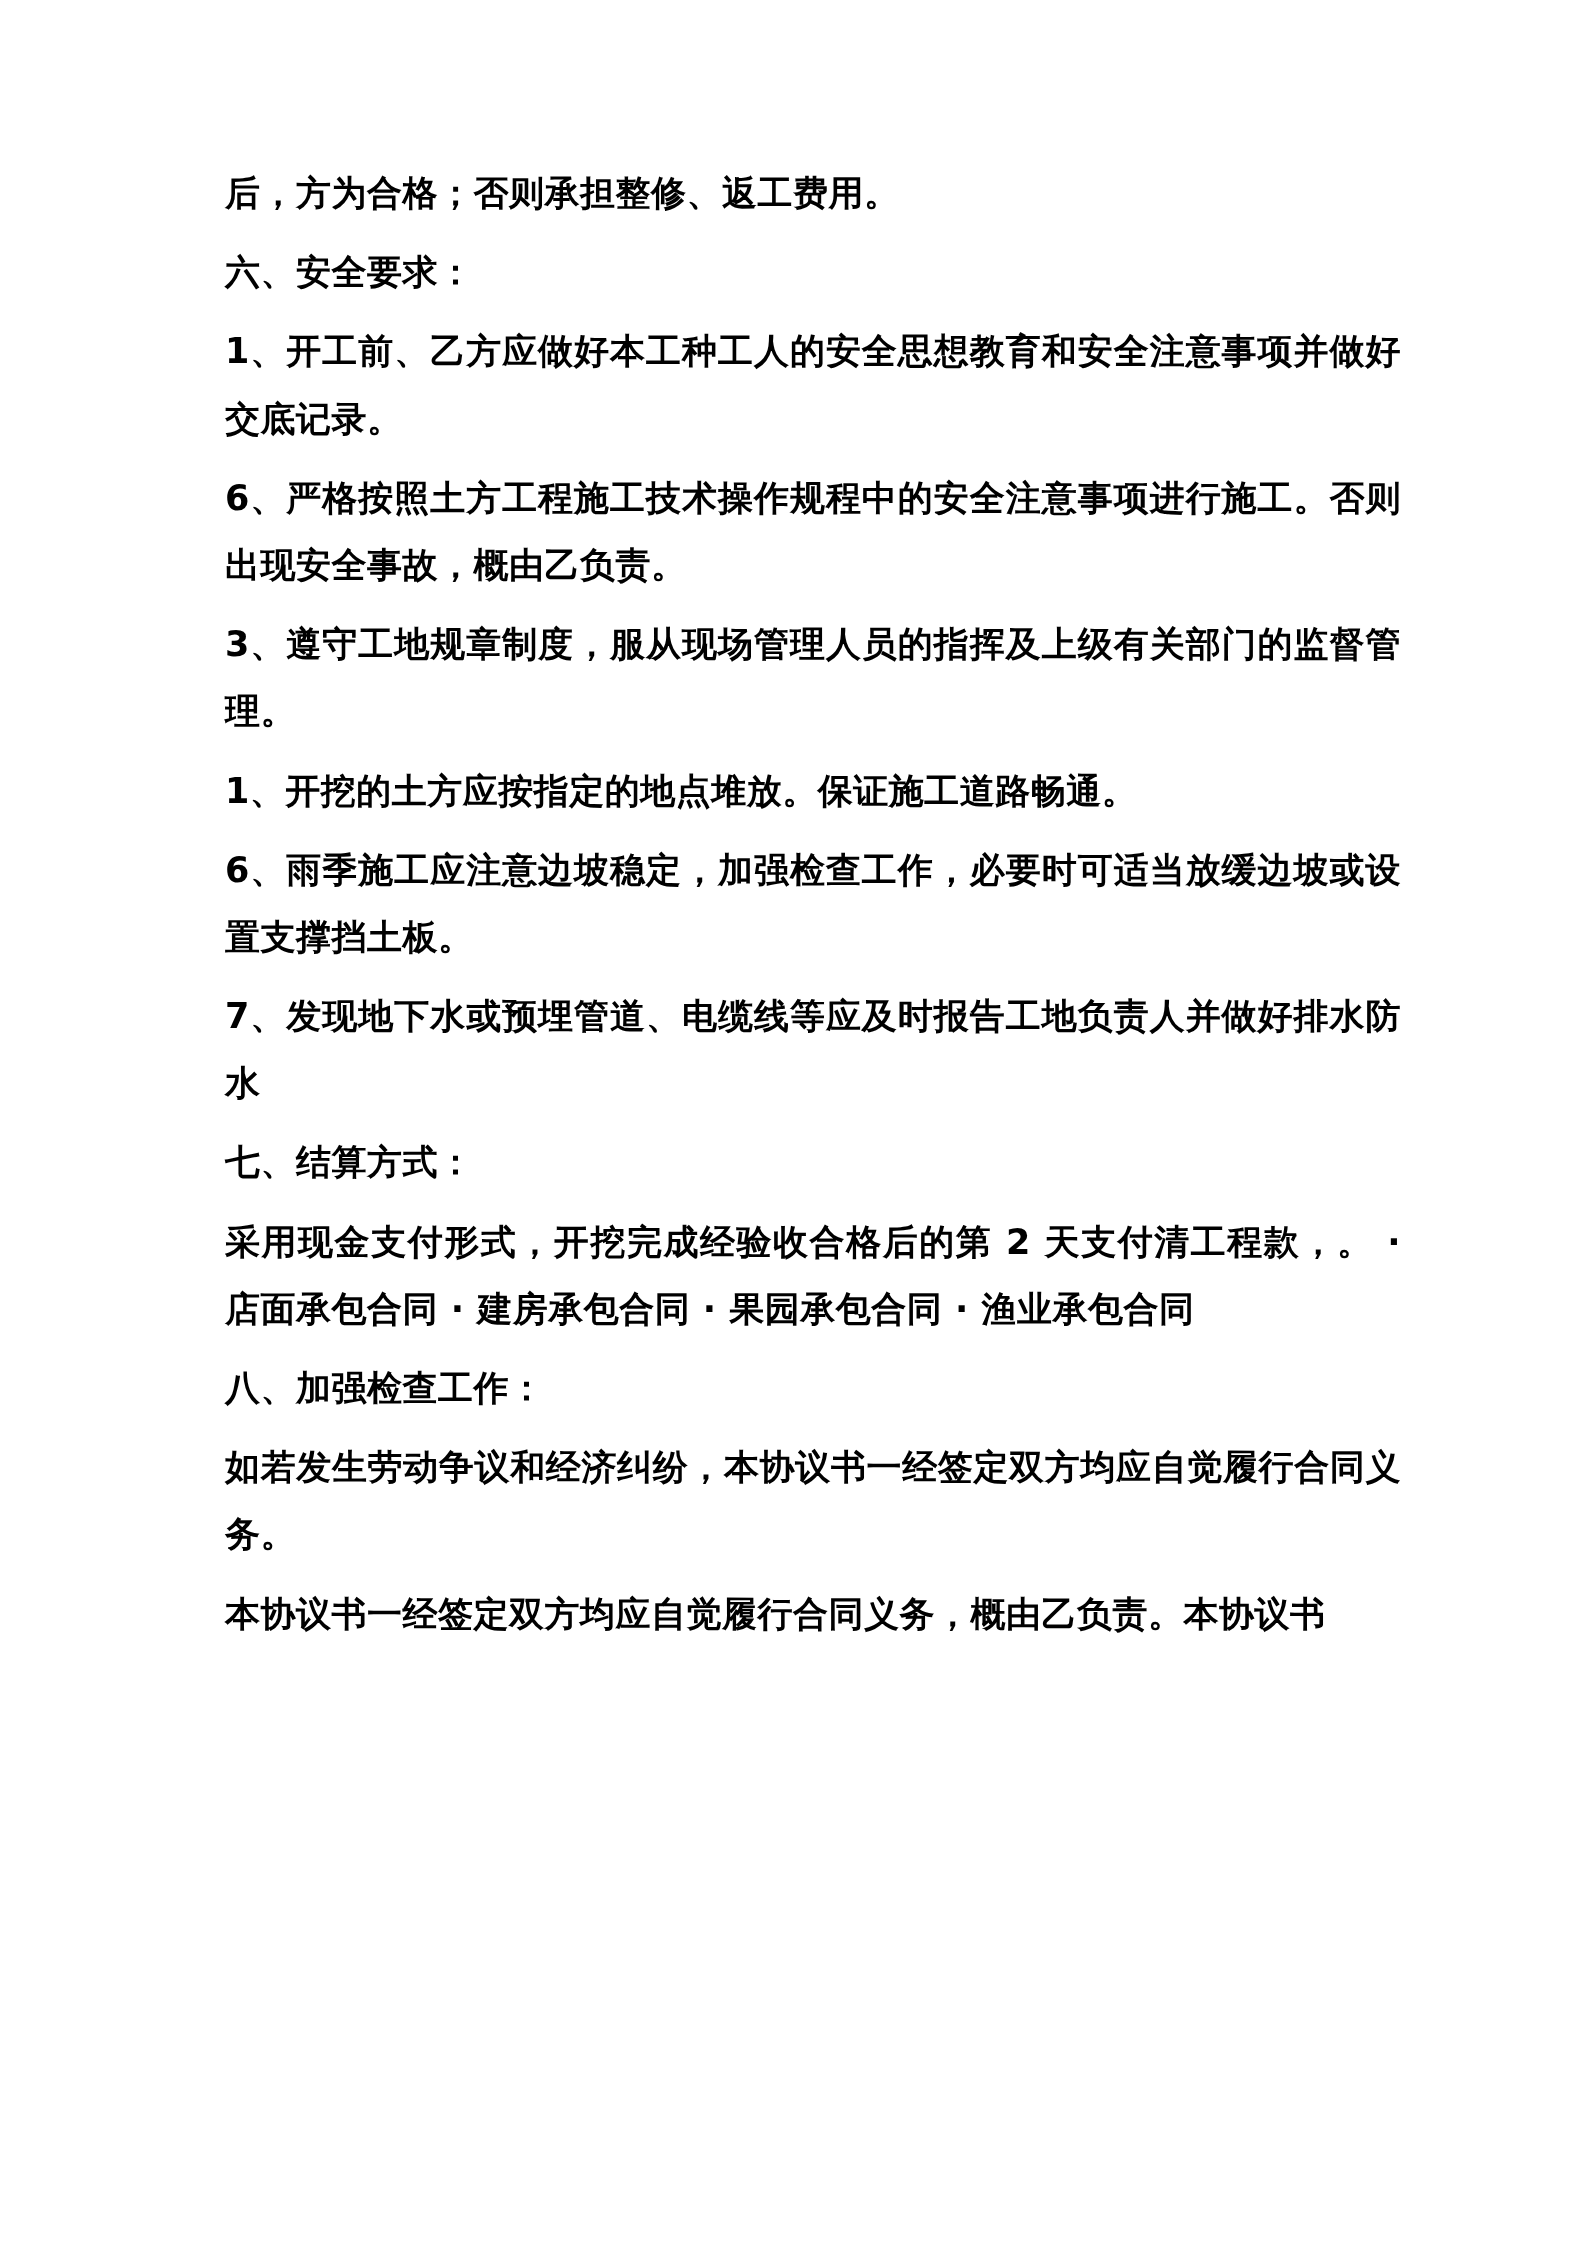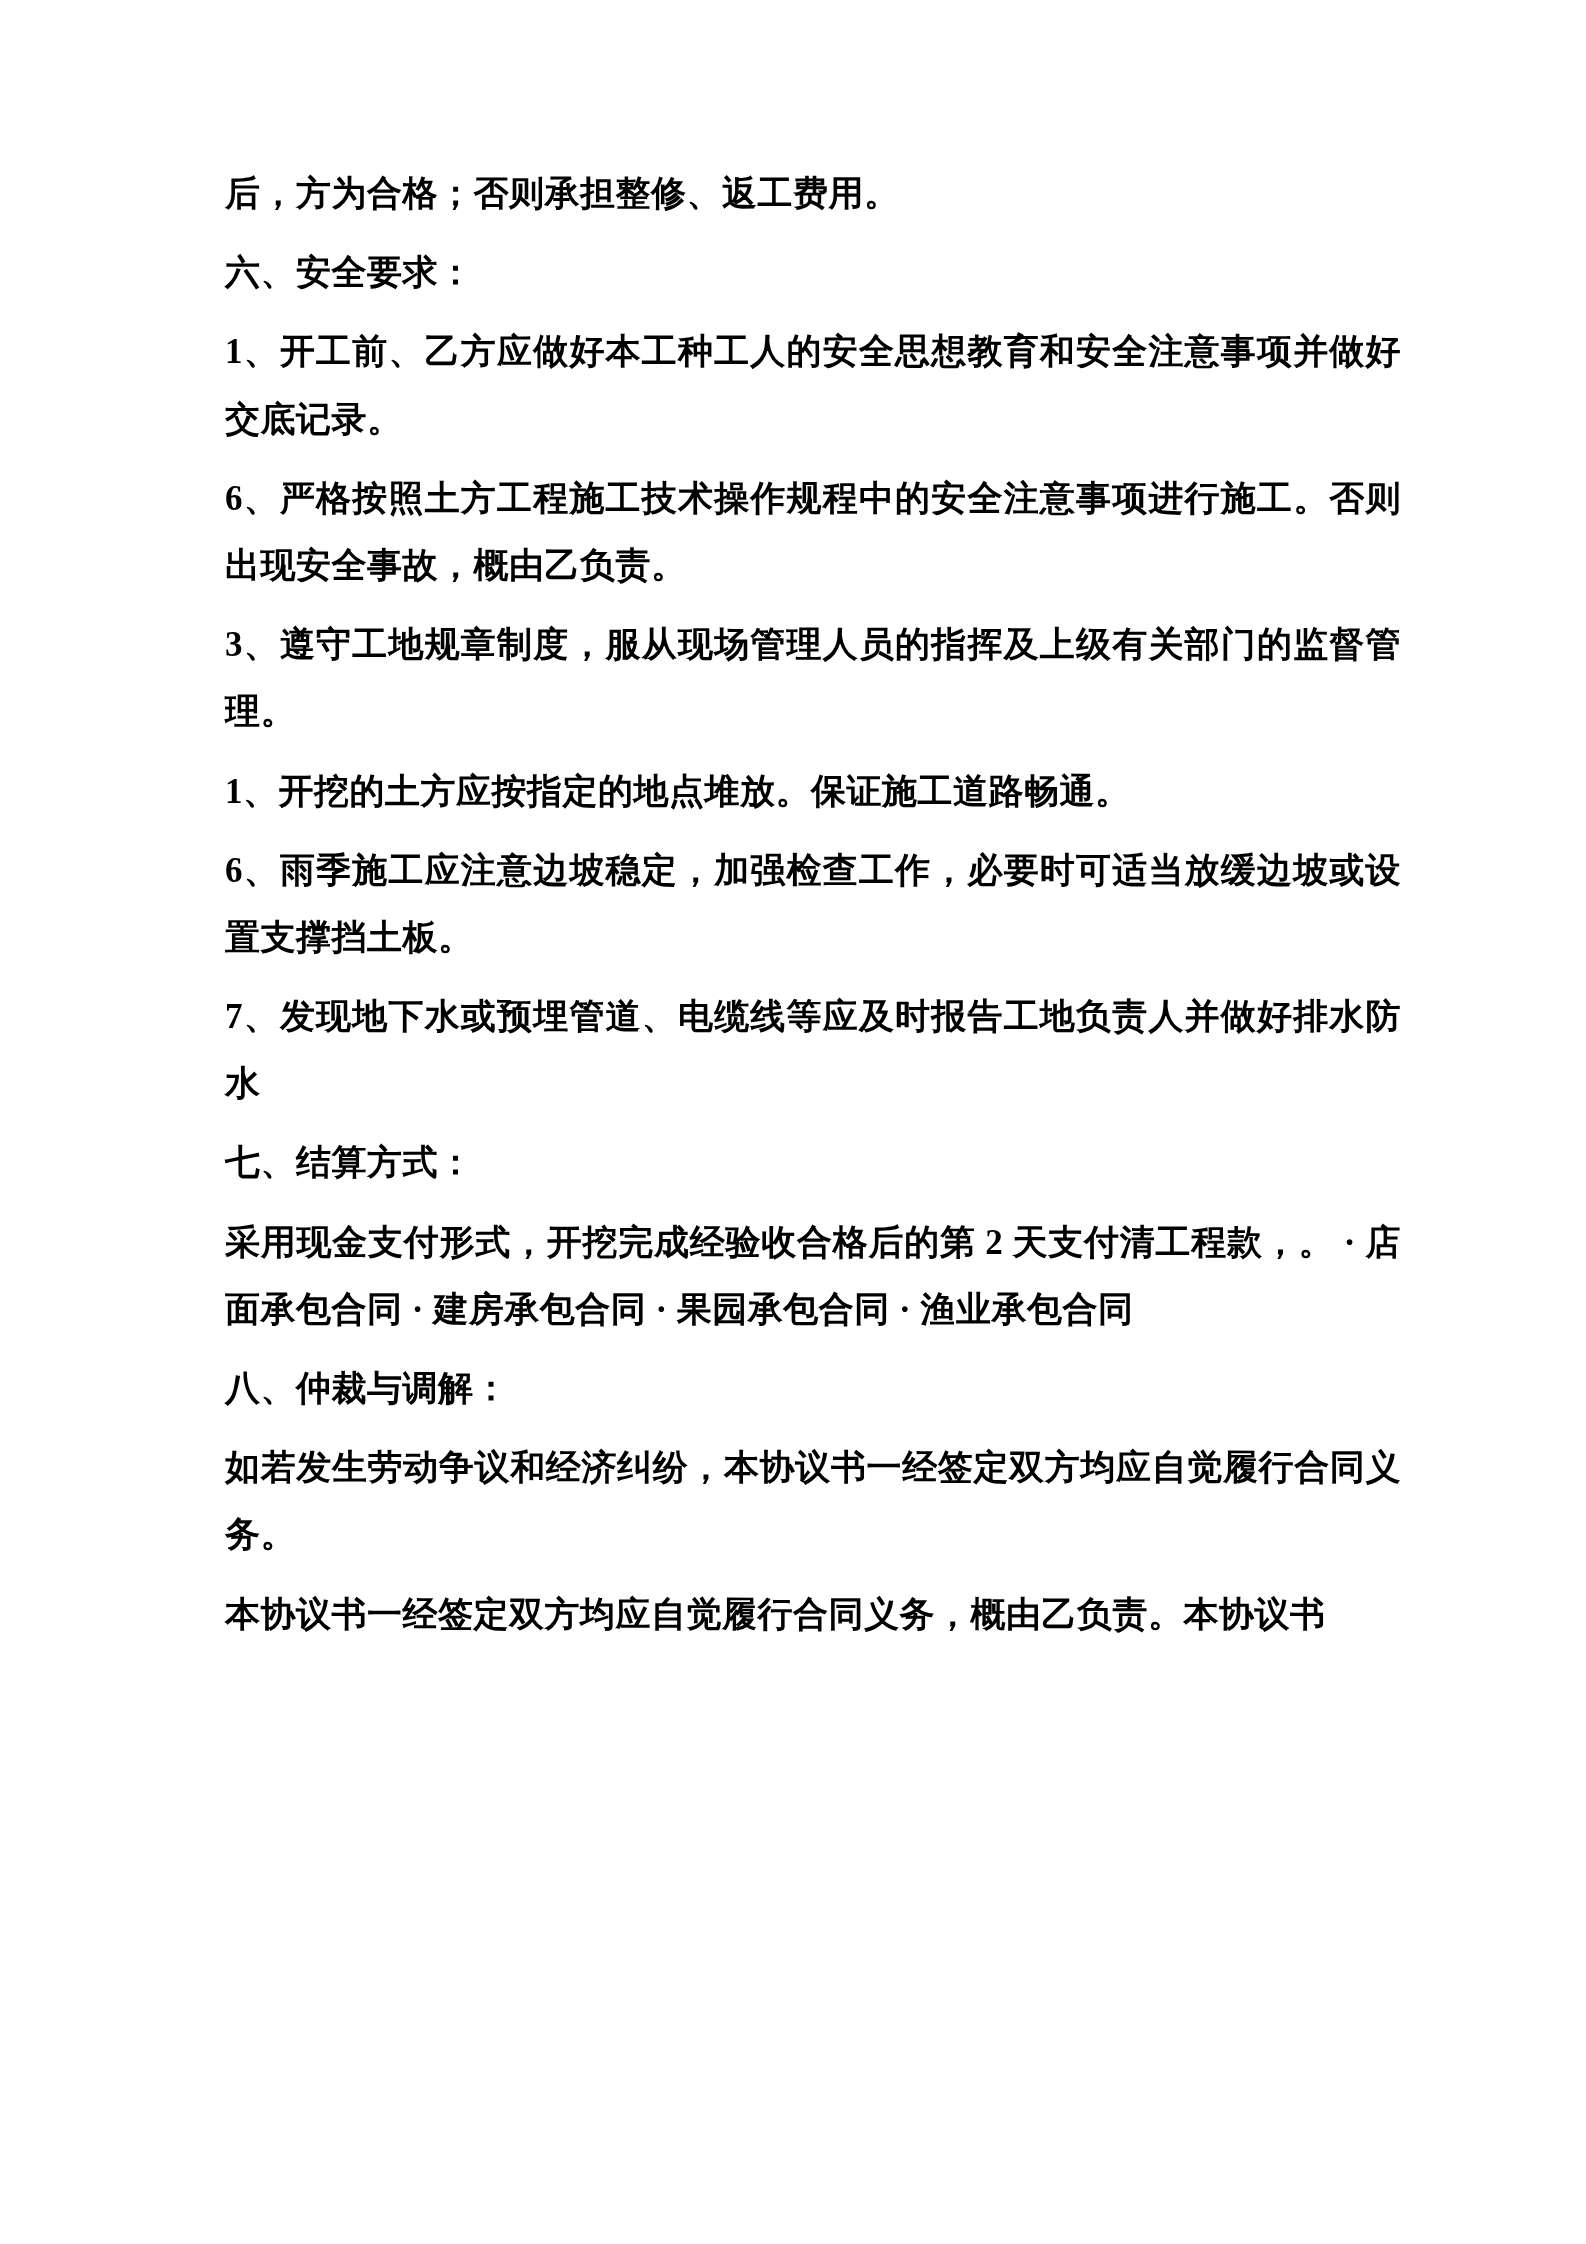--- a/index.html
+++ b/index.html
@@ -11,21 +11,20 @@
     width: 1586px;
     min-height: 2244px;
     background: #ffffff;
     position: relative;
     box-sizing: border-box;
     padding: 160px 185px 120px 225px;
     font-family: "DejaVu Sans", "Liberation Sans", sans-serif;
   }
   .doc-body {
     display: block;
-    font-family: Liberation Serif, serif;
   }
   .para {
     font-size: 35px;
     line-height: 1.92;
     color: #000000;
     font-weight: 700;
     letter-spacing: 0.5px;
     margin: 0 0 12px 0;
     text-align: justify;
     text-justify: inter-ideograph;
@@ -43,17 +42,17 @@
     <p class="para">后，方为合格；否则承担整修、返工费用。</p>
     <p class="para">六、安全要求：</p>
     <p class="para">1、开工前、乙方应做好本工种工人的安全思想教育和安全注意事项并做好交底记录。</p>
     <p class="para">6、严格按照土方工程施工技术操作规程中的安全注意事项进行施工。否则出现安全事故，概由乙负责。</p>
     <p class="para">3、遵守工地规章制度，服从现场管理人员的指挥及上级有关部门的监督管理。</p>
     <p class="para">1、开挖的土方应按指定的地点堆放。保证施工道路畅通。</p>
     <p class="para">6、雨季施工应注意边坡稳定，加强检查工作，必要时可适当放缓边坡或设置支撑挡土板。</p>
     <p class="para">7、发现地下水或预埋管道、电缆线等应及时报告工地负责人并做好排水防水</p>
     <p class="para">七、结算方式：</p>
     <p class="para">采用现金支付形式，开挖完成经验收合格后的第 2 天支付清工程款，。 · 店面承包合同 · 建房承包合同 · 果园承包合同 · 渔业承包合同</p>
-    <p class="para">八、仲裁与调解：</p>
+    <p class="para">八、加强检查工作：</p>
     <p class="para">如若发生劳动争议和经济纠纷，本协议书一经签定双方均应自觉履行合同义务。</p>
     <p class="para">本协议书一经签定双方均应自觉履行合同义务，概由乙负责。本协议书</p>
   </div>
 </div>
 
 </body></html>

